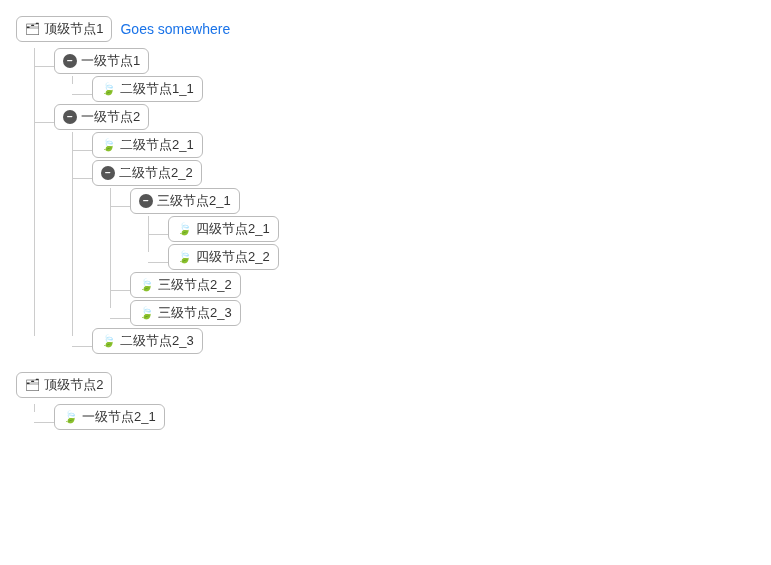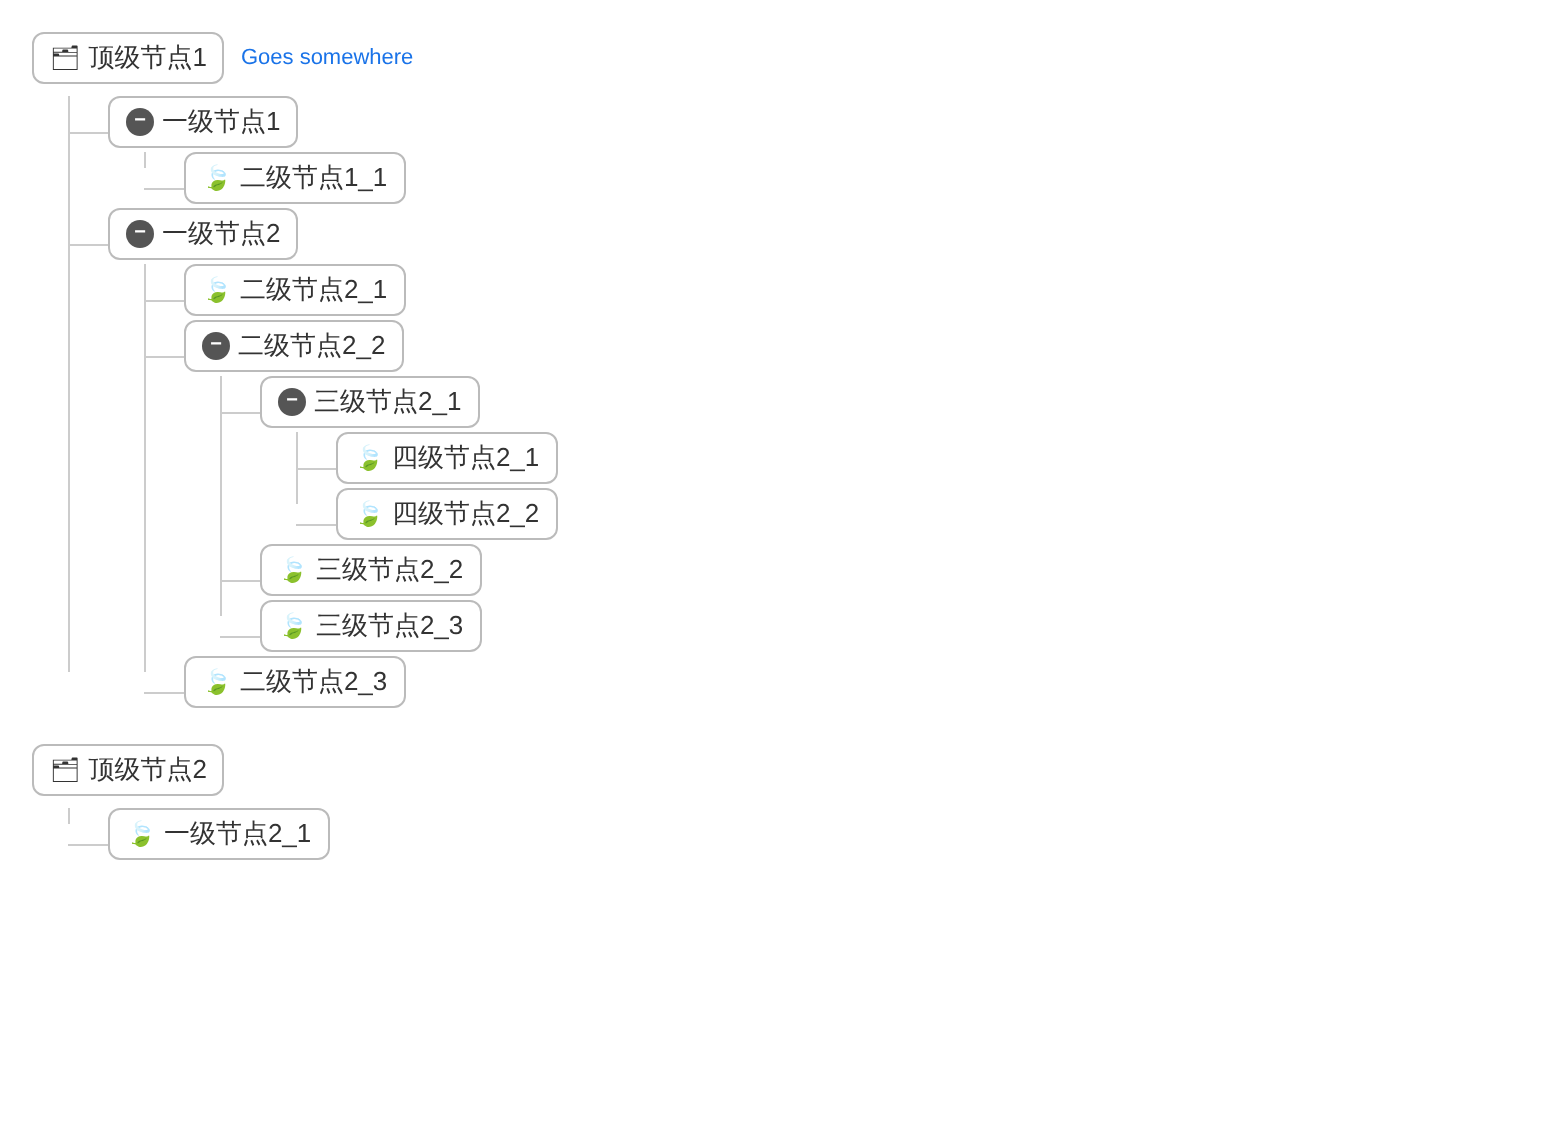--- a/index.html
+++ b/index.html
@@ -26,21 +26,21 @@
       border-radius: 6px;
       padding: 3px 8px;
       background: #fff;
       white-space: nowrap;
       gap: 4px;
       position: relative;
       z-index: 1;
     }
     .node-link {
       color: #1a73e8;
-      font-size: 11px;
+      font-size: 14px;
       margin-left: 8px;
       text-decoration: none;
     }
     .icon-folder {
       font-size: 12px;
     }
     .icon-leaf {
       font-size: 12px;
       color: #555;
     }

